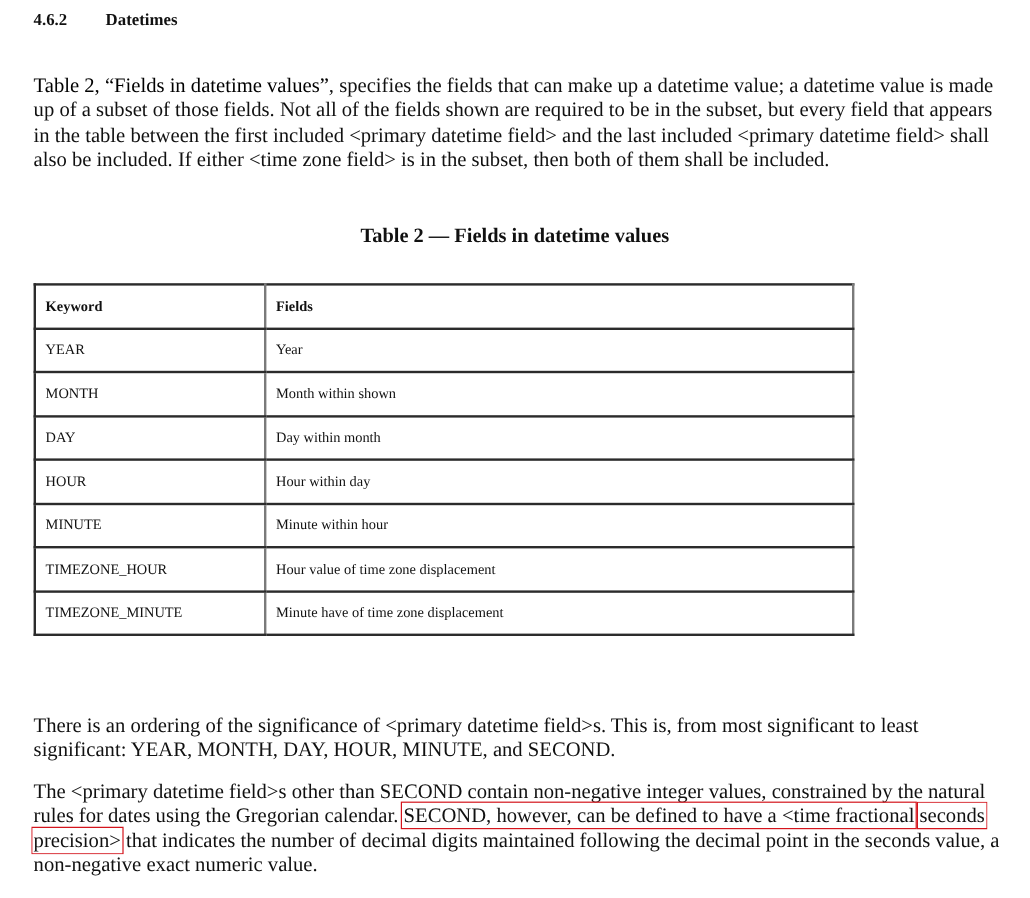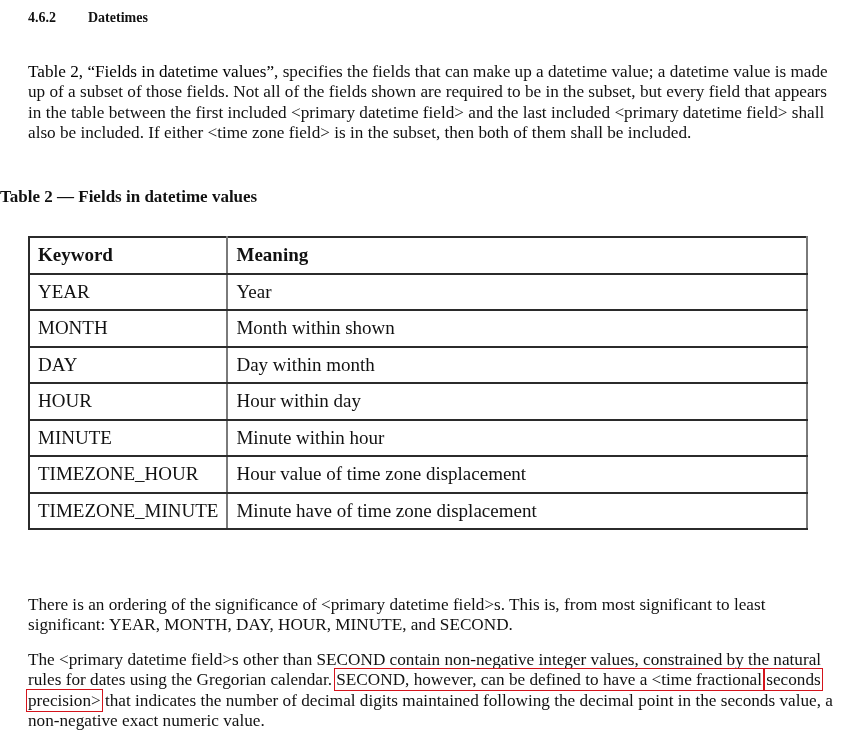--- a/index.html
+++ b/index.html
@@ -16,26 +16,26 @@
     .para {
       position: absolute; left: 28px; width: 810px;
       font-size: 17.2px; line-height: 20.4px; margin: 0;
     }
     .p1 { top: 62px; }
     .p2 { top: 595px; }
     .p3 { top: 650px; }
     .link { color: #000000; text-decoration: none; }
     .caption {
       position: absolute; left: 0; width: 858px; top: 187px;
-      font-size: 17px; font-weight: bold; margin: 0;
+      text-align: center; font-size: 17px; font-weight: bold; margin: 0;
     }
     table.fields {
       position: absolute; left: 28px; top: 236px;
-      width: 780px; border-collapse: collapse;
-      font-size: 19px;
+      width: 684px; border-collapse: collapse;
+      font-size: 12px;
     }
     table.fields th, table.fields td {
       border: 2px solid #2b2b2b; border-right-color: #7a7a7a;
       height: 34.5px; padding: 0 8px; text-align: left; vertical-align: middle;
     }
     table.fields th { font-weight: bold; }
     table.fields td:first-child, table.fields th:first-child { width: 174px; }
     .hl {
       outline: 1.5px solid #d4141c; outline-offset: 1px;
     }
@@ -48,21 +48,21 @@
 </h2>
 
 <p class="para p1"><a class="link">Table 2, “Fields in datetime values”</a><span>, specifies the fields that can make up a datetime value; a datetime value is made up of a subset of those fields. Not all of the fields shown are required to be in the subset, but every field that appears in the table between the first included &lt;primary datetime field&gt; and the last included &lt;primary datetime field&gt; shall also be included. If either &lt;time zone field&gt; is in the subset, then both of them shall be included.</span></p>
 
 <p class="caption">Table 2 — Fields in datetime values</p>
 
 <table class="fields">
   <thead>
     <tr>
       <th>Keyword</th>
-      <th>Meaning</th>
+      <th>Fields</th>
     </tr>
   </thead>
   <tbody>
     <tr>
       <td>YEAR</td>
       <td>Year</td>
     </tr>
     <tr>
       <td>MONTH</td>
       <td>Month within shown</td>

